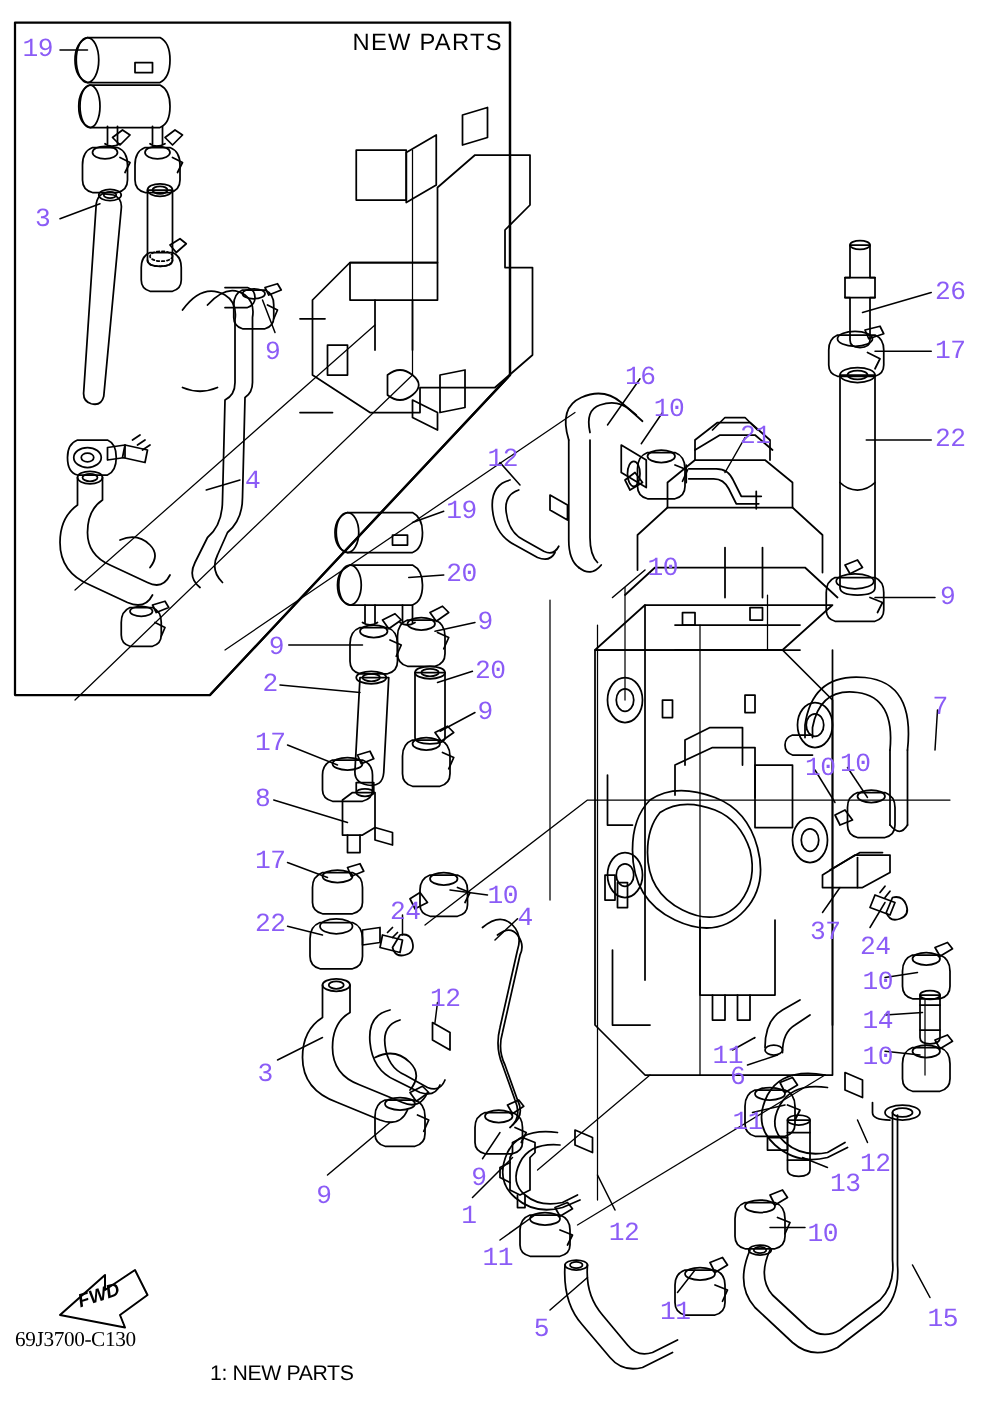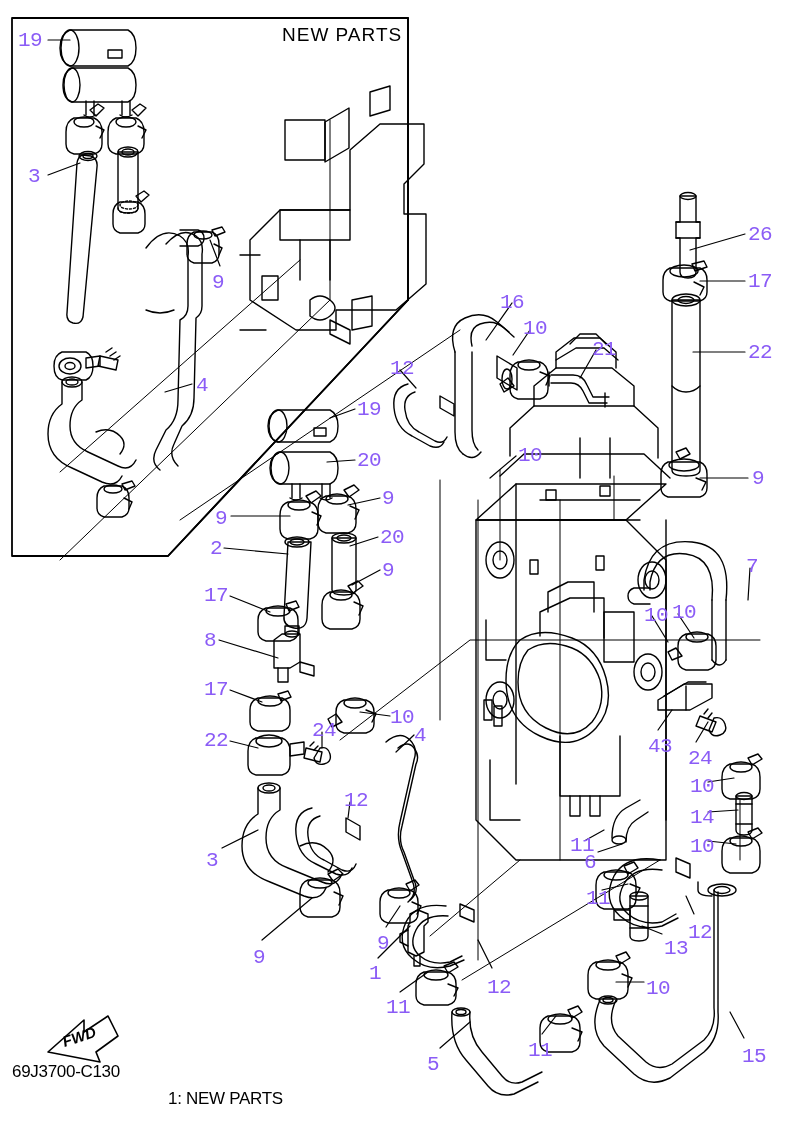--- a/index.html
+++ b/index.html
@@ -4,21 +4,21 @@
 <style>
   html,body{margin:0;padding:0;background:#fff;}
   body{width:785px;height:1133px;position:relative;overflow:hidden;
        font-family:"Liberation Sans",sans-serif;color:#000;}
   #sheet{position:absolute;inset:0;width:785px;height:1133px;}
   svg.layer{position:absolute;left:0;top:0;width:785px;height:1133px;}
   .lbl{position:absolute;font-family:Liberation Mono, monospace;
        font-size:21px;font-weight:400;color:#8b5cf6;line-height:1;
        white-space:nowrap;letter-spacing:-0.5px;}
   .hdr{position:absolute;font-size:19px;font-weight:normal;letter-spacing:1px;}
-  .code{position:absolute;font-size:17px;letter-spacing:-0.3px;}
+  .code{position:absolute;font-size:17px;letter-spacing:-0.3px;font-family:Liberation Serif, serif;}
   .note{position:absolute;font-size:17px;letter-spacing:-0.3px;white-space:nowrap;}
   .fwdtxt{font-style:italic;font-weight:bold;font-size:15px;}
 </style>
 </head>
 <body>
 
 <div id="sheet">
 
   <svg class="layer" viewBox="0 0 785 1133" xmlns="http://www.w3.org/2000/svg">
     <g fill="none" stroke="#000" stroke-width="1.4" stroke-linecap="round" stroke-linejoin="round">
@@ -541,21 +541,21 @@
       <div class="lbl" style="left: 206px; top: 850px;">3</div>
       <div class="lbl" style="left: 253px; top: 947px;">9</div>
       <div class="lbl" style="left: 377px; top: 933px;">9</div>
       <div class="lbl" style="left: 369px; top: 963px;">1</div>
       <div class="lbl" style="left: 386px; top: 997px;">11</div>
       <div class="lbl" style="left: 487px; top: 977px;">12</div>
       <div class="lbl" style="left: 427px; top: 1054px;">5</div>
       <div class="lbl" style="left: 528px; top: 1040px;">11</div>
       <div class="lbl" style="left: 746px; top: 556px;">7</div>
       <div class="lbl" style="left: 672px; top: 602px;">10</div>
-      <div class="lbl" style="left: 648px; top: 736px;">43</div>
+      <div class="lbl" style="left: 648px; top: 736px;">37</div>
       <div class="lbl" style="left: 688px; top: 748px;">24</div>
       <div class="lbl" style="left: 690px; top: 776px;">10</div>
       <div class="lbl" style="left: 690px; top: 807px; text-align: center;">14</div>
       <div class="lbl" style="left: 690px; top: 836px;">10</div>
       <div class="lbl" style="left: 570px; top: 835px;">11</div>
       <div class="lbl" style="left: 584px; top: 852px;">6</div>
       <div class="lbl" style="left: 586px; top: 888px;">11</div>
       <div class="lbl" style="left: 688px; top: 922px;">12</div>
       <div class="lbl" style="left: 664px; top: 938px;">13</div>
       <div class="lbl" style="left: 646px; top: 978px;">10</div>

